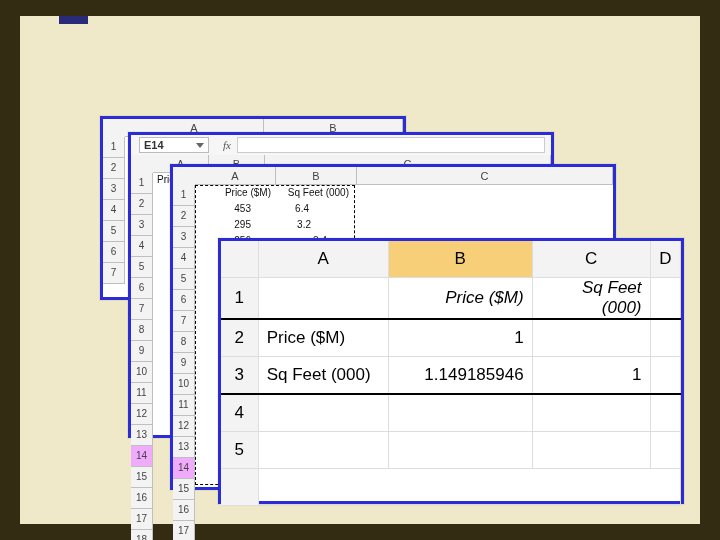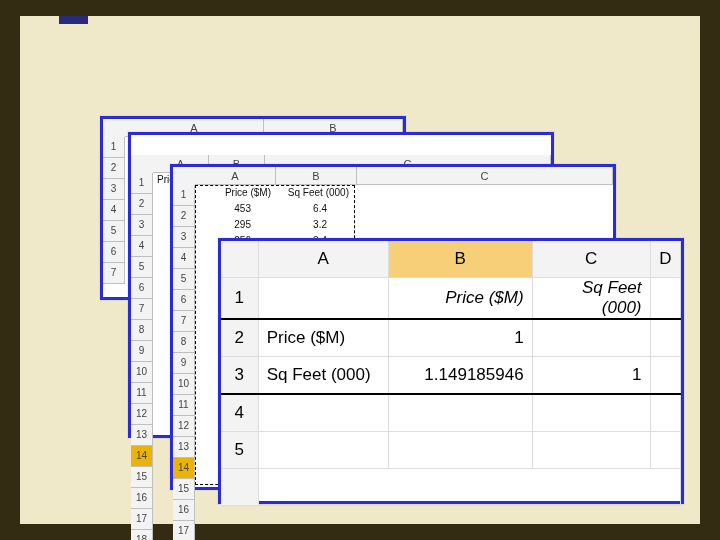--- a/index.html
+++ b/index.html
@@ -12,21 +12,21 @@
   .shot1{left:80px;top:100px;width:300px;height:178px}
   .shot2{left:108px;top:116px;width:420px;height:300px}
   .shot3{left:150px;top:148px;width:440px;height:320px}
   .shot4{left:198px;top:222px;width:460px;height:260px}
   
   .corner{position:absolute;left:0;top:0;width:22px;height:18px;background:#f3f3f3;border-right:1px solid #bfbfbf;border-bottom:1px solid #bfbfbf}
   .colhdrs{position:absolute;left:22px;right:0;top:0;height:18px;display:flex}
   .colhdr{flex:1;background:#f3f3f3;border-right:1px solid #bfbfbf;border-bottom:1px solid #bfbfbf;font-size:11px;color:#444;text-align:center;line-height:18px}
   .rowhdrs{position:absolute;left:0;top:18px;bottom:0;width:22px;display:flex;flex-direction:column}
   .rowhdr{flex:0 0 20px;background:#f3f3f3;border-right:1px solid #bfbfbf;border-bottom:1px solid #bfbfbf;font-size:10px;color:#444;text-align:center;line-height:20px}
-  .rowhdr.sel{background:#eab308}
+  .rowhdr.sel{background:#f0abfc}
   .body{position:absolute;left:22px;top:18px;right:0;bottom:0;background:#fff}
   
   .fbar{position:absolute;left:0;right:0;top:0;height:20px;background:#f6f6f6;border-bottom:1px solid #cfcfcf;display:flex;align-items:center;font-size:11px;color:#333}
   .namebox{width:60px;border:1px solid #bbb;background:#fff;margin:0 8px;padding:1px 4px;font-weight:bold;display:flex;align-items:center;justify-content:space-between}
   .chev{width:0;height:0;border-left:4px solid transparent;border-right:4px solid transparent;border-top:5px solid #666}
   .fx{font-style:italic;font-family:Georgia,serif;margin:0 6px;color:#555}
   .s2grid{position:absolute;left:0;right:0;top:20px;bottom:0}
   .s2 .corner{top:0}
   .s2cell{position:absolute;left:28px;font-size:10px;color:#111}
   
@@ -63,20 +63,28 @@
       <div class="rowhdr">3</div>
       <div class="rowhdr">4</div>
       <div class="rowhdr">5</div>
       <div class="rowhdr">6</div>
       <div class="rowhdr">7</div>
     </div>
     <div class="body"></div>
   </div>
 
   <div class="shot shot2">
+    <div class="fbar">
+      <div class="namebox">
+        <span>E14</span>
+        <span class="chev"></span>
+      </div>
+      <span class="fx">fx</span>
+      <div style="flex:1;height:14px;border:1px solid #ccc;background:#fff;margin-right:6px"></div>
+    </div>
     <div class="s2grid s2">
       <div class="corner"></div>
       <div class="colhdrs">
         <div class="colhdr" style="flex:0 0 55px">A</div>
         <div class="colhdr" style="flex:0 0 55px">B</div>
         <div class="colhdr">C</div>
       </div>
       <div class="rowhdrs" style="top:18px">
         <div class="rowhdr" style="flex:0 0 14px">1</div>
         <div class="rowhdr" style="flex:0 0 14px">2</div>
@@ -145,23 +153,23 @@
       <div class="rowhdr sel" style="flex:0 0 16px">14</div>
       <div class="rowhdr" style="flex:0 0 16px">15</div>
       <div class="rowhdr" style="flex:0 0 16px">16</div>
       <div class="rowhdr" style="flex:0 0 16px">17</div>
 
     </div>
     <div class="body">
       <span class="s3cellA" style="top:2px;left:6px;width:70px">Price ($M)</span>
       <span class="s3cellA" style="top:2px;left:82px;width:72px">Sq Feet (000)</span>
       <span class="s3cellA" style="top:18px;left:6px;width:50px">453</span>
-      <span class="s3cellA" style="top:18px;left:82px;width:50px">6.4</span>
+      <span class="s3cellA" style="top:18px;left:64px;width:50px">6.4</span>
       <span class="s3cellA" style="top:34px;left:6px;width:50px">295</span>
-      <span class="s3cellA" style="top:34px;left:82px;width:50px">3.2</span>
+      <span class="s3cellA" style="top:34px;left:66px;width:50px">3.2</span>
       <span class="s3cellA" style="top:50px;left:6px;width:50px">256</span>
       <span class="s3cellA" style="top:50px;left:82px;width:50px">3.4</span>
       <div class="marquee" style="left:0;top:0;width:158px;height:298px"></div>
     </div>
   </div>
 
   <div class="shot shot4 s4">
     <table>
       <tbody>
           <tr style="height:24px">

